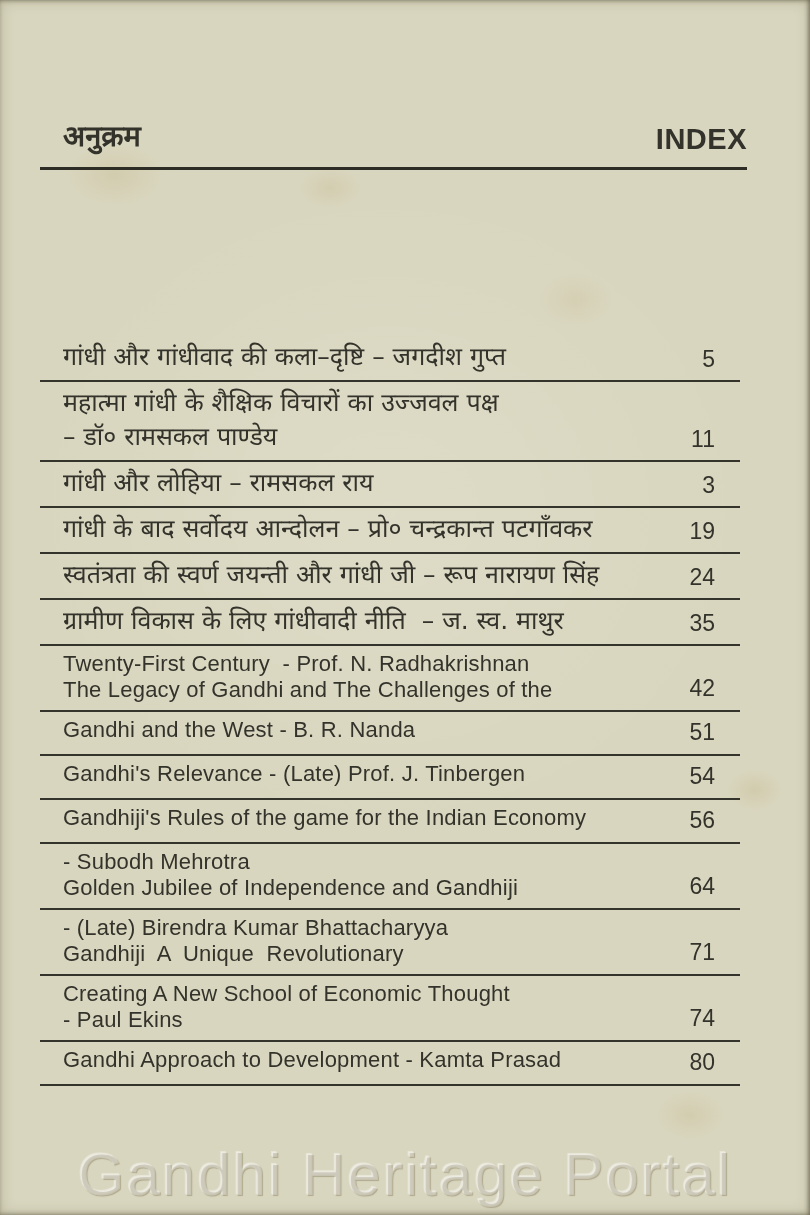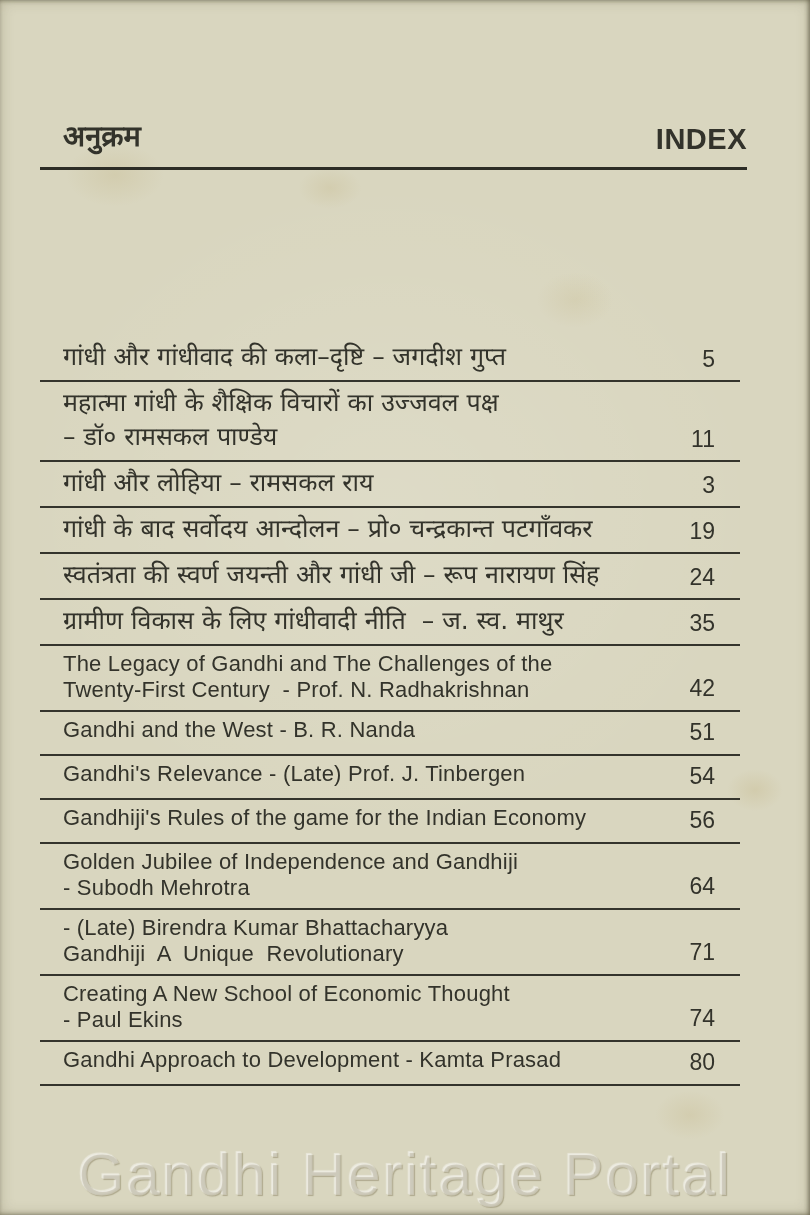--- a/index.html
+++ b/index.html
@@ -123,22 +123,22 @@
         <div class="pageno">24</div>
       </div>
       <div class="entry hi">
         <div class="title">
           <div class="line">ग्रामीण विकास के लिए गांधीवादी नीति  – ज. स्व. माथुर</div>
         </div>
         <div class="pageno">35</div>
       </div>
       <div class="entry en">
         <div class="title">
+          <div class="line">Twenty-First Century  - Prof. N. Radhakrishnan</div>
           <div class="line">The Legacy of Gandhi and The Challenges of the</div>
-          <div class="line">Twenty-First Century  - Prof. N. Radhakrishnan</div>
         </div>
         <div class="pageno">42</div>
       </div>
       <div class="entry en">
         <div class="title">
           <div class="line">Gandhi and the West - B. R. Nanda</div>
         </div>
         <div class="pageno">51</div>
       </div>
       <div class="entry en">
@@ -148,22 +148,22 @@
         <div class="pageno">54</div>
       </div>
       <div class="entry en">
         <div class="title">
           <div class="line">Gandhiji's Rules of the game for the Indian Economy</div>
         </div>
         <div class="pageno">56</div>
       </div>
       <div class="entry en">
         <div class="title">
+          <div class="line">- Subodh Mehrotra</div>
           <div class="line">Golden Jubilee of Independence and Gandhiji</div>
-          <div class="line">- Subodh Mehrotra</div>
         </div>
         <div class="pageno">64</div>
       </div>
       <div class="entry en">
         <div class="title">
           <div class="line">- (Late) Birendra Kumar Bhattacharyya</div>
           <div class="line">Gandhiji  A  Unique  Revolutionary</div>
         </div>
         <div class="pageno">71</div>
       </div>

